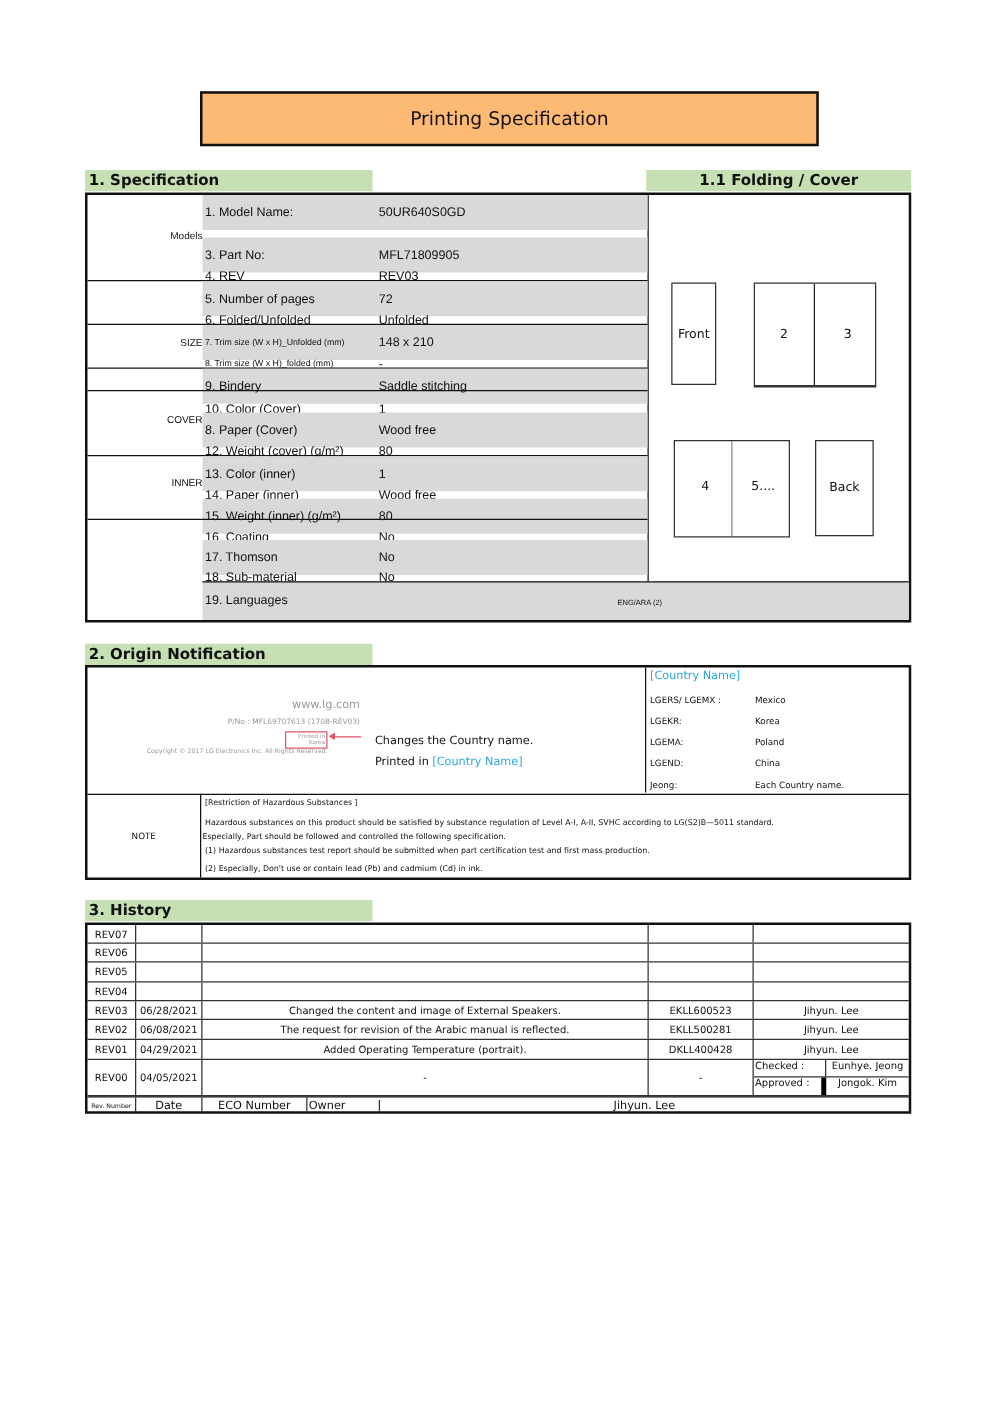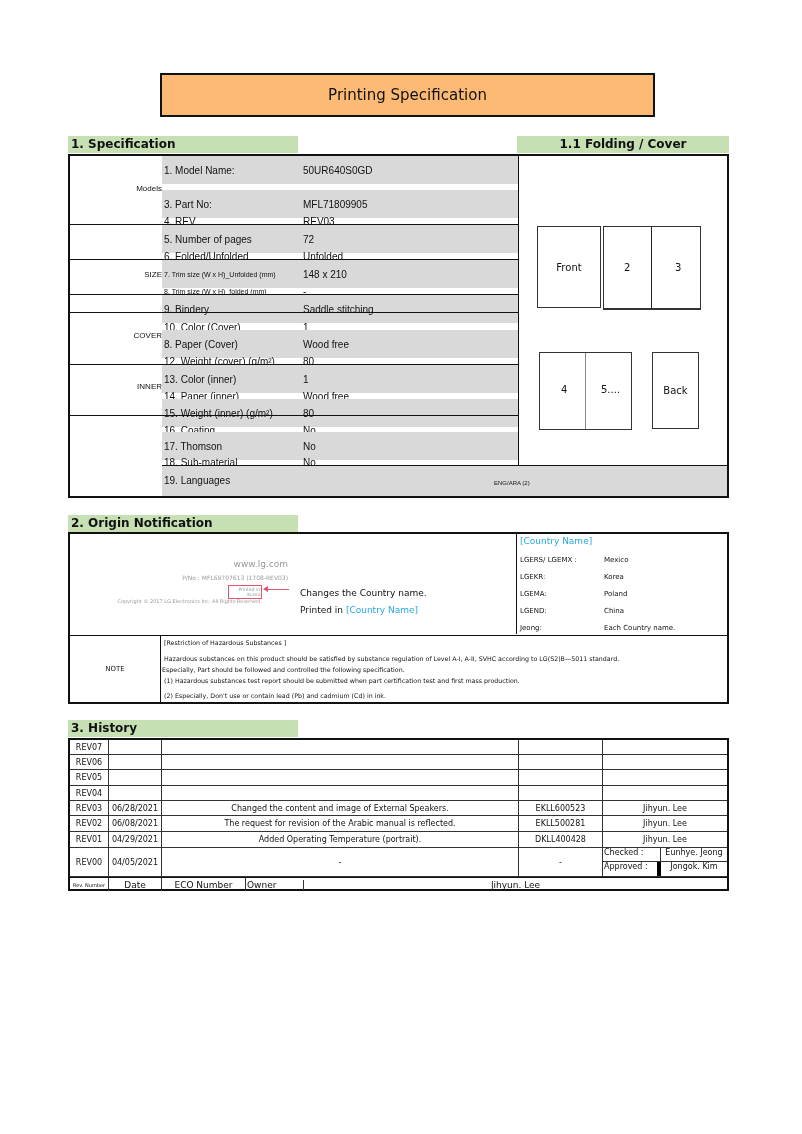--- a/index.html
+++ b/index.html
@@ -133,21 +133,21 @@
     </div>
   <div class="row gray" style="top:276px;">
       <span class="k">17. Thomson</span>
       <span class="v">No</span>
     </div>
   <div class="row" style="top:292px;">
       <span class="k">18. Sub-material</span>
       <span class="v">No</span>
     </div>
 
-  <div class="fold-box" style="left:467px;top:70px;width:64px;height:82px;">
+  <div class="fold-box" style="left:467px;top:70px;width:36px;height:82px;">
       <span>Front</span>
     </div>
   <div class="fold-box" style="left:533px;top:70px;width:98px;height:84px;border-bottom:2px solid #333;">
     <div class="fold-split" style="left:47px;border-left:1.5px solid #222;"></div>
     <span class="abs" style="left:20px;top:35px;">2</span>
     <span class="abs" style="left:71px;top:35px;">3</span>
   </div>
   <div class="fold-box" style="left:469px;top:196px;width:93px;height:78px;">
     <div class="fold-split" style="left:45px;border-left-color:#888;"></div>
     <span class="abs" style="left:21px;top:31px;">4</span>

